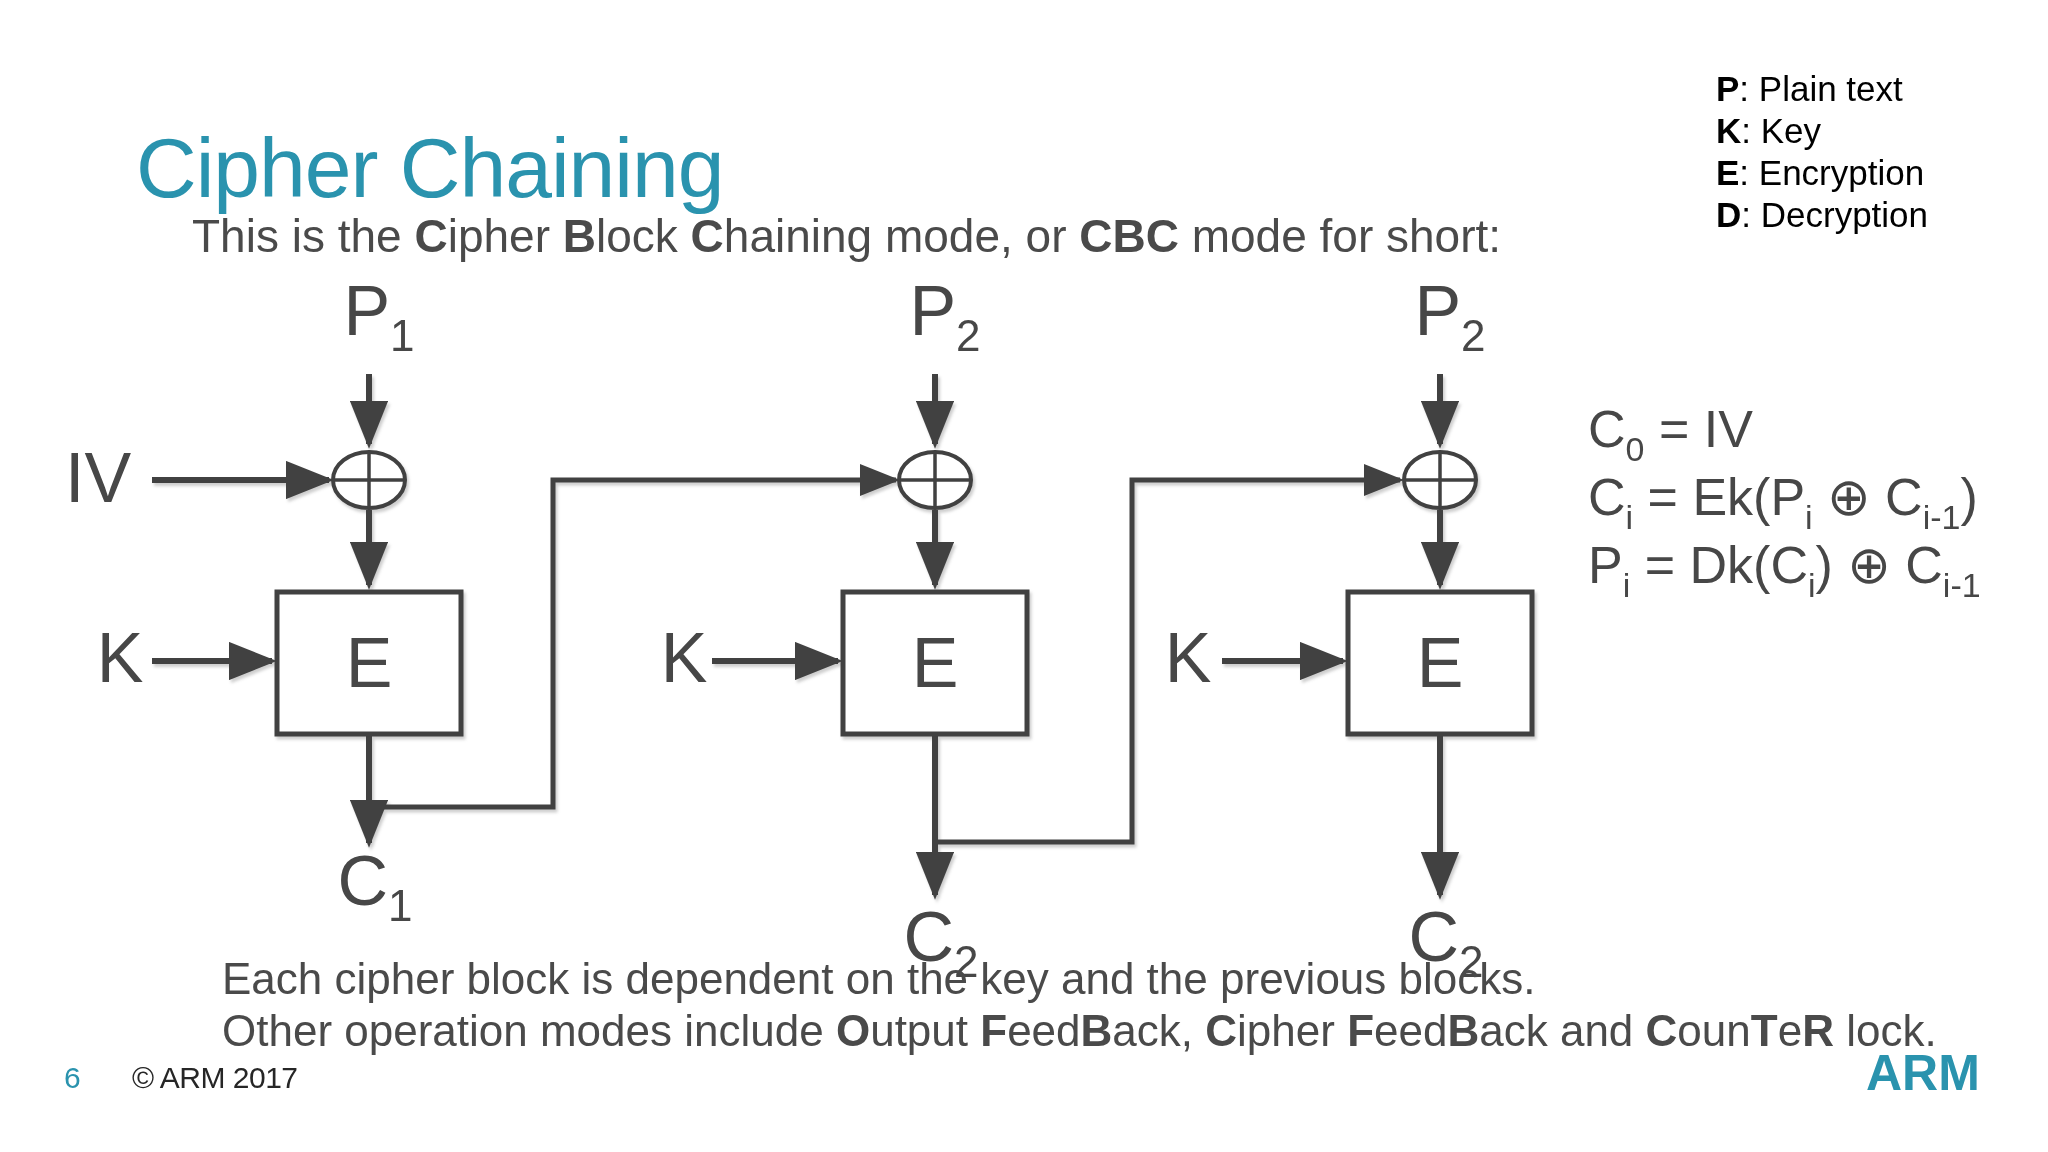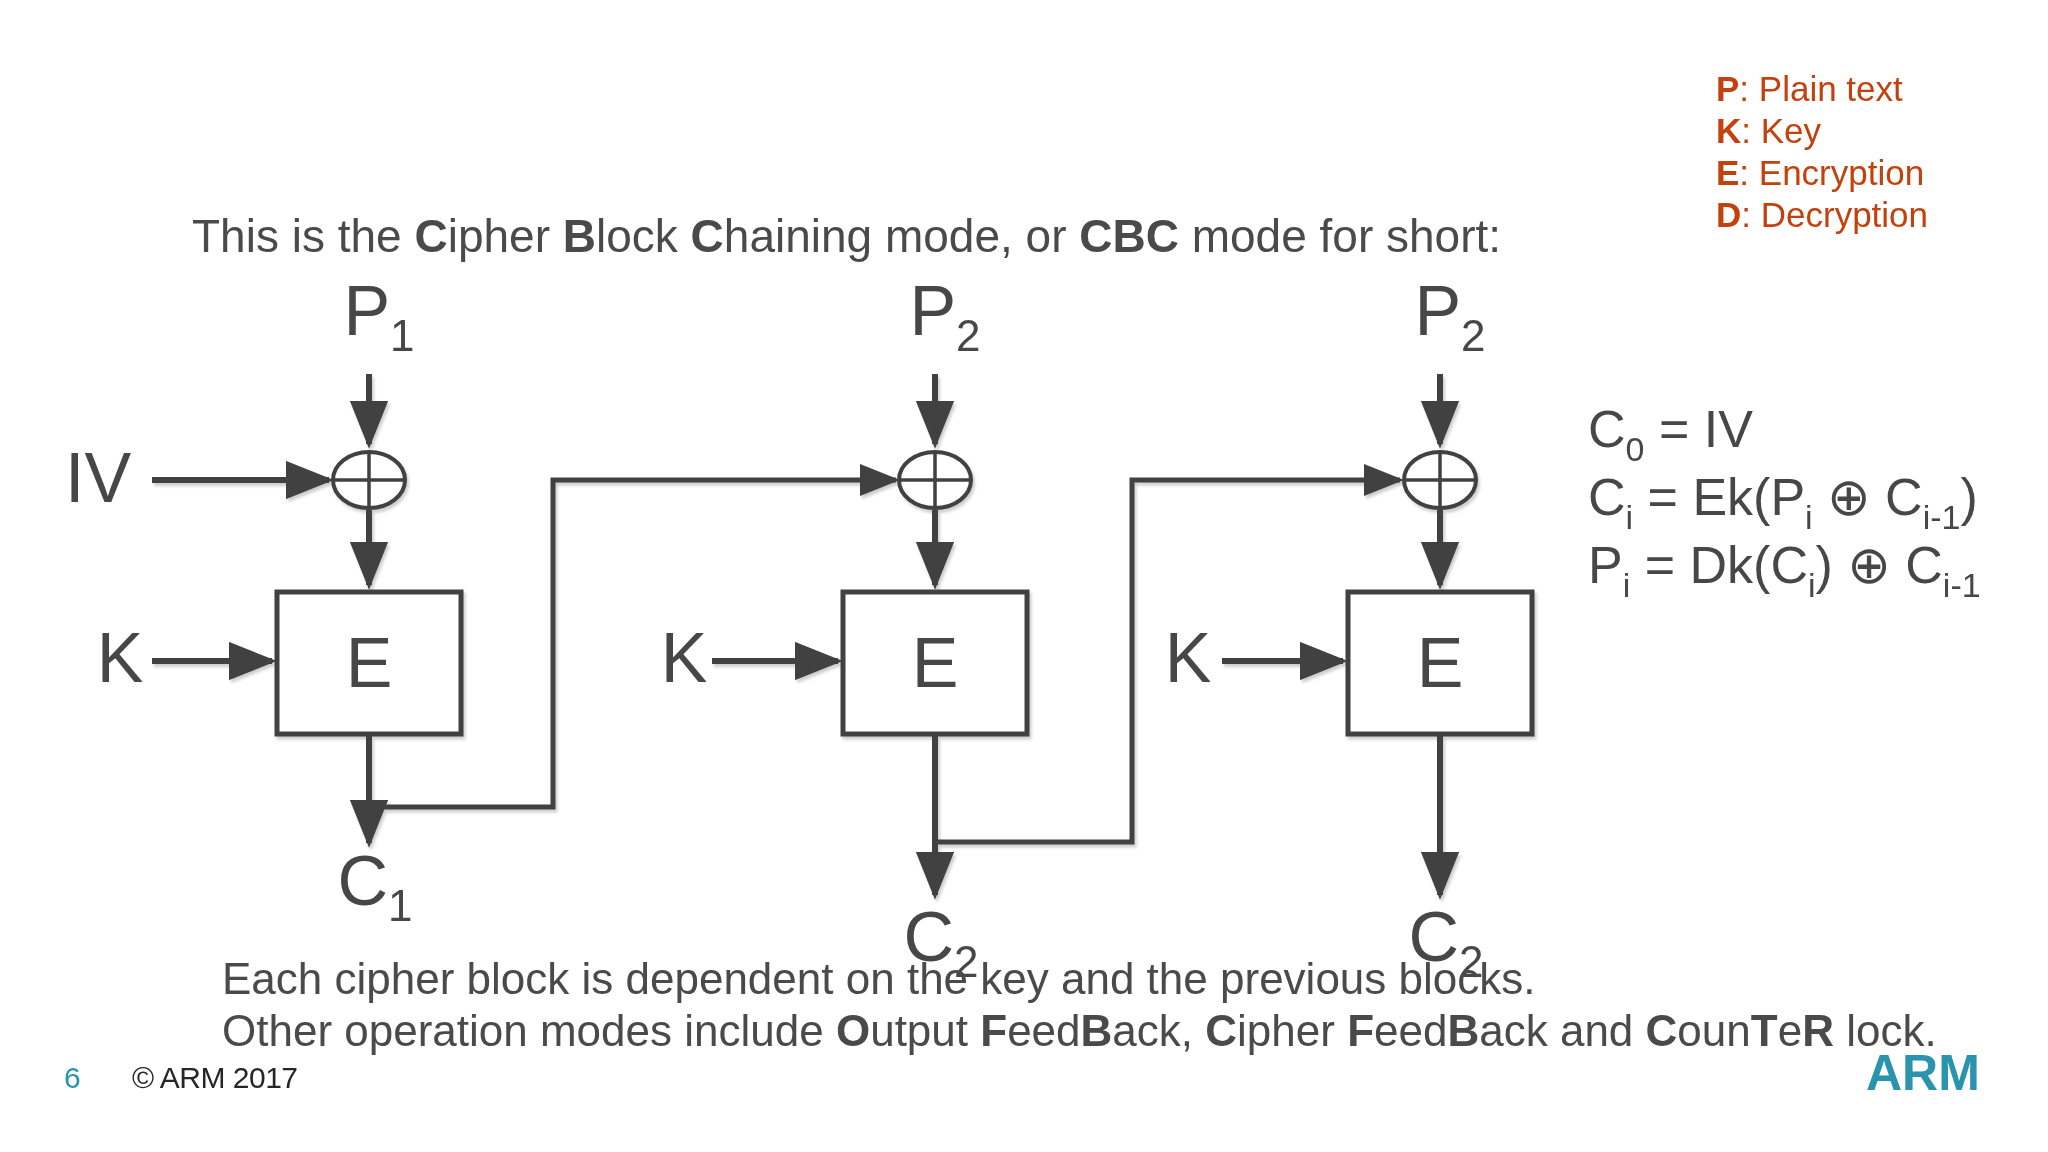--- a/index.html
+++ b/index.html
@@ -7,21 +7,21 @@
     position:relative;width:2048px;height:1152px;background:#ffffff;
     font-family:"Liberation Sans","DejaVu Sans",sans-serif;overflow:hidden;
   }
   .abs{position:absolute;}
   b{font-weight:700;}
 
   .title{
     left:136px;top:70px;font-size:84px;line-height:1;font-weight:400;
     letter-spacing:-1px;color:#2A93AE;white-space:nowrap;
   }
-  .legend{left:1716px;top:68px;font-size:35px;line-height:42px;color:#c2410c;}
+  .legend{left:1716px;top:68px;font-size:35px;line-height:42px;color:#000000;}
   .legend .lg-row{white-space:nowrap;}
   .subtitle{
     left:192px;top:213px;font-size:46px;line-height:1;color:#4A4A4A;white-space:nowrap;
   }
 
   .diagram-svg{left:0;top:0;filter:drop-shadow(2px 3px 1.5px rgba(80,80,80,0.28));}
 
   .nlabel{
     position:absolute;transform:translateX(-50%);font-size:70px;line-height:1;
     color:#474747;white-space:nowrap;
@@ -41,20 +41,21 @@
 
   .page-number{left:64px;top:1063px;font-size:30px;line-height:1;color:#2A93AE;letter-spacing:2px;}
   .copyright{left:132px;top:1063px;font-size:30px;line-height:1;color:#262626;letter-spacing:-0.5px;}
   .arm-logo{left:1866px;top:1048px;font-size:50px;line-height:1;font-weight:700;color:#2A93AE;letter-spacing:0px;}
 </style>
 </head>
 <body>
 
 <div class="slide">
 
+  <h1 class="abs title">Cipher Chaining</h1>
 
   <div class="abs legend">
     <div class="lg-row"><b>P</b><span>: Plain text</span></div>
     <div class="lg-row"><b>K</b><span>: Key</span></div>
     <div class="lg-row"><b>E</b><span>: Encryption</span></div>
     <div class="lg-row"><b>D</b><span>: Decryption</span></div>
   </div>
 
   <div class="abs subtitle"><span>This is the </span><b>C</b><span>ipher </span><b>B</b><span>lock </span><b>C</b><span>haining mode, or </span><b>CBC</b><span> mode for short:</span></div>
 

